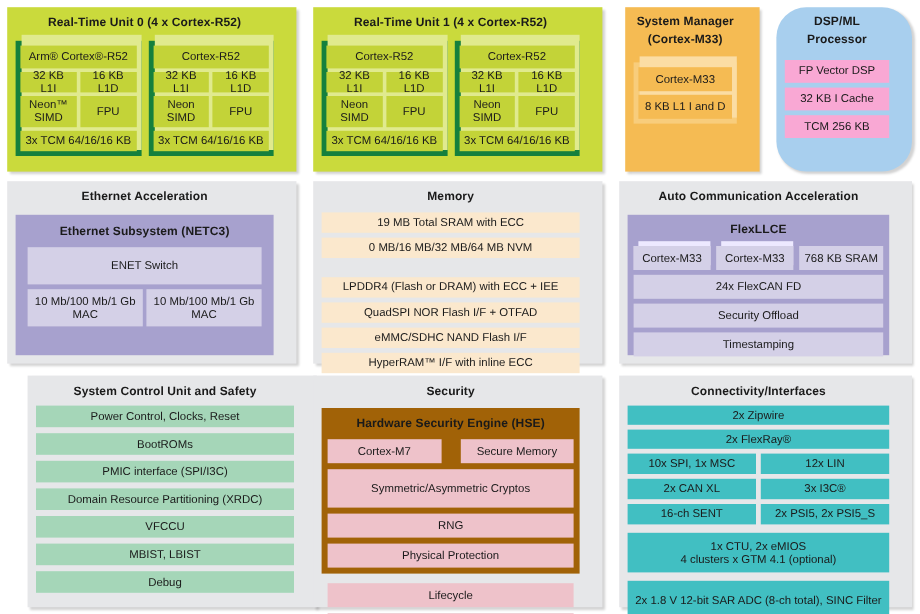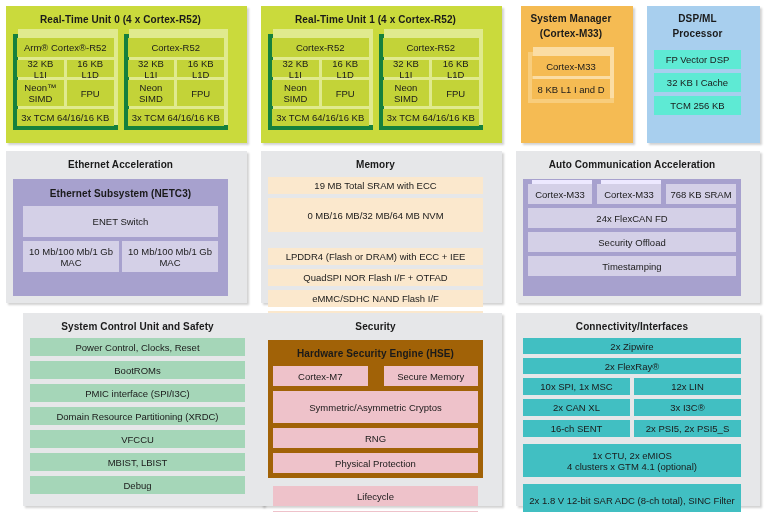--- a/index.html
+++ b/index.html
@@ -28,21 +28,21 @@
     color: #1a1a1a;
     line-height: 13px;
     padding: 2px 0 4px 0;
     letter-spacing: 0.1px;
   }
   .panel-title.two-line { line-height: 12px; padding-bottom: 3px; }
 
   
   .panel.solid-green { background: #cada3c; }
   .panel.solid-orange { background: #f5bb53; }
-  .panel.solid-blue  { background: #a8cfee; }
+  .panel.solid-blue  { background: #a8cfee; border-radius: 25px; }
 
   
   .cell {
     font-size: 9.5px;
     color: #1a1a1a;
     text-align: center;
     display: flex;
     align-items: center;
     justify-content: center;
     line-height: 11px;
@@ -85,21 +85,21 @@
   .sm-wrap { background: #f8cd7c; padding: 4px; position: relative; }
   .sm-wrap::before {
     content: ""; position: absolute; left: 5px; top: -5px;
     width: calc(100% - 5px); height: 100%;
     background: #fbdda4; z-index: 0;
   }
   .sm-inner { position: relative; z-index: 1; display: flex; flex-direction: column; gap: 3px; }
   .orange-cell { background: #f5bb53; }
 
   
-  .blue-cell { background: #5eead4; }
+  .blue-cell { background: #f9a8d4; }
 
   
   .purple-box { background: #a7a1ce; padding: 5px; }
   .purple-cell { background: #d4d0e7; }
 
   
   .cream-cell { background: #fbe8cd; }
 
   
   .mint-cell { background: #a5d6b8; }
@@ -224,33 +224,34 @@
           <div class="cell purple-cell" style="height:31px;">10 Mb/100 Mb/1 Gb MAC</div>
         </div>
       </div>
     </div>
   </div>
 
   <div class="panel" style="left:261px; top:151px; width:241px; height:152px;">
     <div class="panel-title">Memory</div>
     <div class="vstack" style="gap:4px; margin-top:2px;">
       <div class="cell cream-cell" style="height:17px;">19 MB Total SRAM with ECC</div>
-      <div class="cell cream-cell" style="height:34px;">0 MB/16 MB/32 MB/64 MB NVM</div>
+      <div class="cell cream-cell" style="height:17px;">0 MB/16 MB/32 MB/64 MB NVM</div>
     </div>
     <div class="vstack" style="gap:4px; margin-top:16px;">
       <div class="cell cream-cell" style="height:17px;">LPDDR4 (Flash or DRAM) with ECC + IEE</div>
       <div class="cell cream-cell" style="height:17px;">QuadSPI NOR Flash I/F + OTFAD</div>
       <div class="cell cream-cell" style="height:17px;">eMMC/SDHC NAND Flash I/F</div>
       <div class="cell cream-cell" style="height:17px;">HyperRAM™ I/F with inline ECC</div>
     </div>
   </div>
 
   <div class="panel" style="left:516px; top:151px; width:244px; height:152px;">
     <div class="panel-title">Auto Communication Acceleration</div>
     <div class="purple-box" style="margin-top:4px; height:117px;">
+      <div class="panel-title" style="padding:1px 0 7px 0;">FlexLLCE</div>
       <div class="row2" style="gap:5px;">
         <div class="stack purple-cell" style="height:20px;">
           <div class="cell purple-cell" style="height:20px;">Cortex-M33</div>
         </div>
         <div class="stack purple-cell" style="height:20px;">
           <div class="cell purple-cell" style="height:20px;">Cortex-M33</div>
         </div>
         <div class="cell purple-cell" style="height:20px;">768 KB SRAM</div>
       </div>
       <div class="vstack" style="gap:4px; margin-top:4px;">

